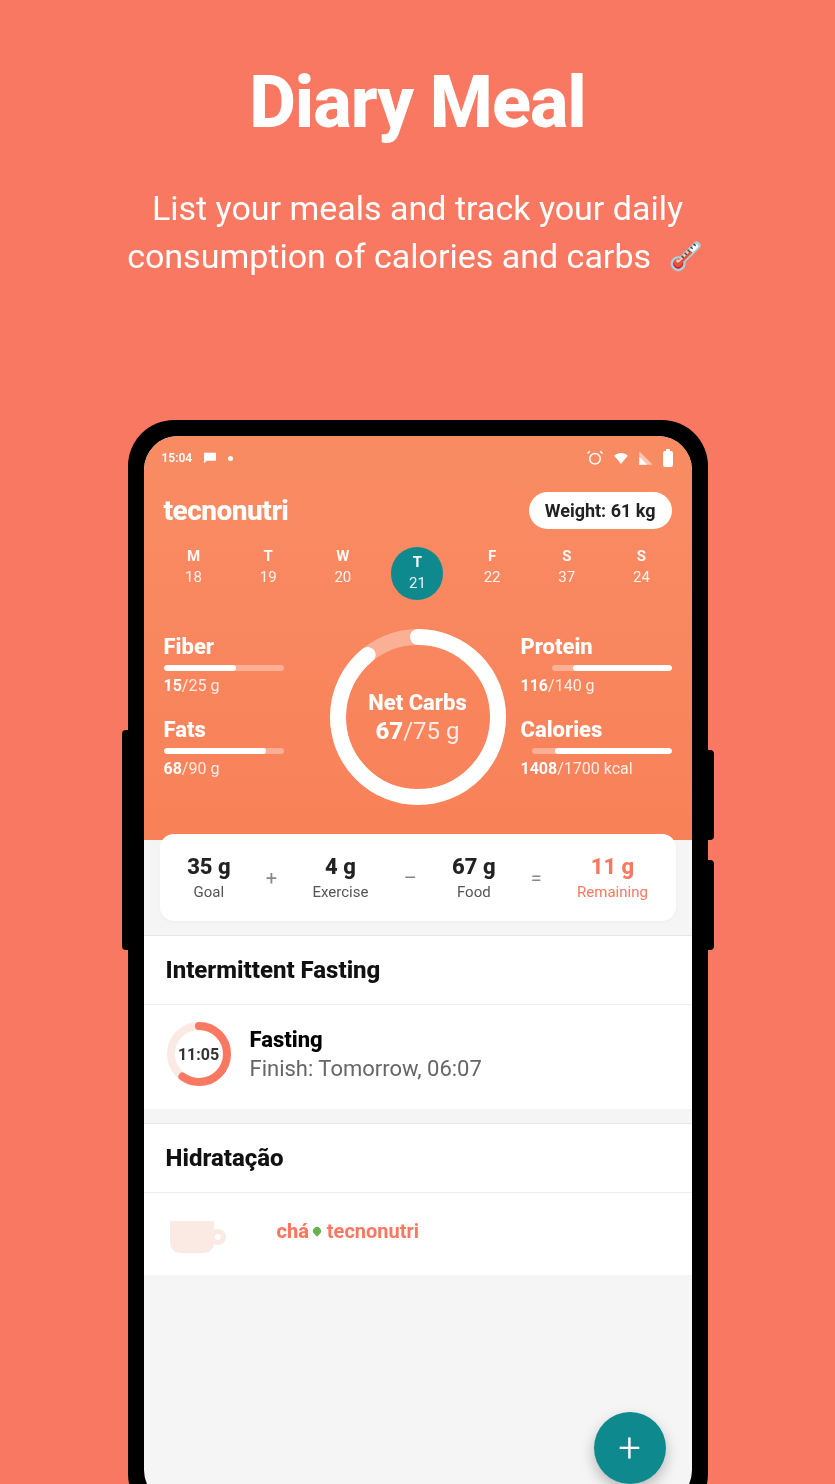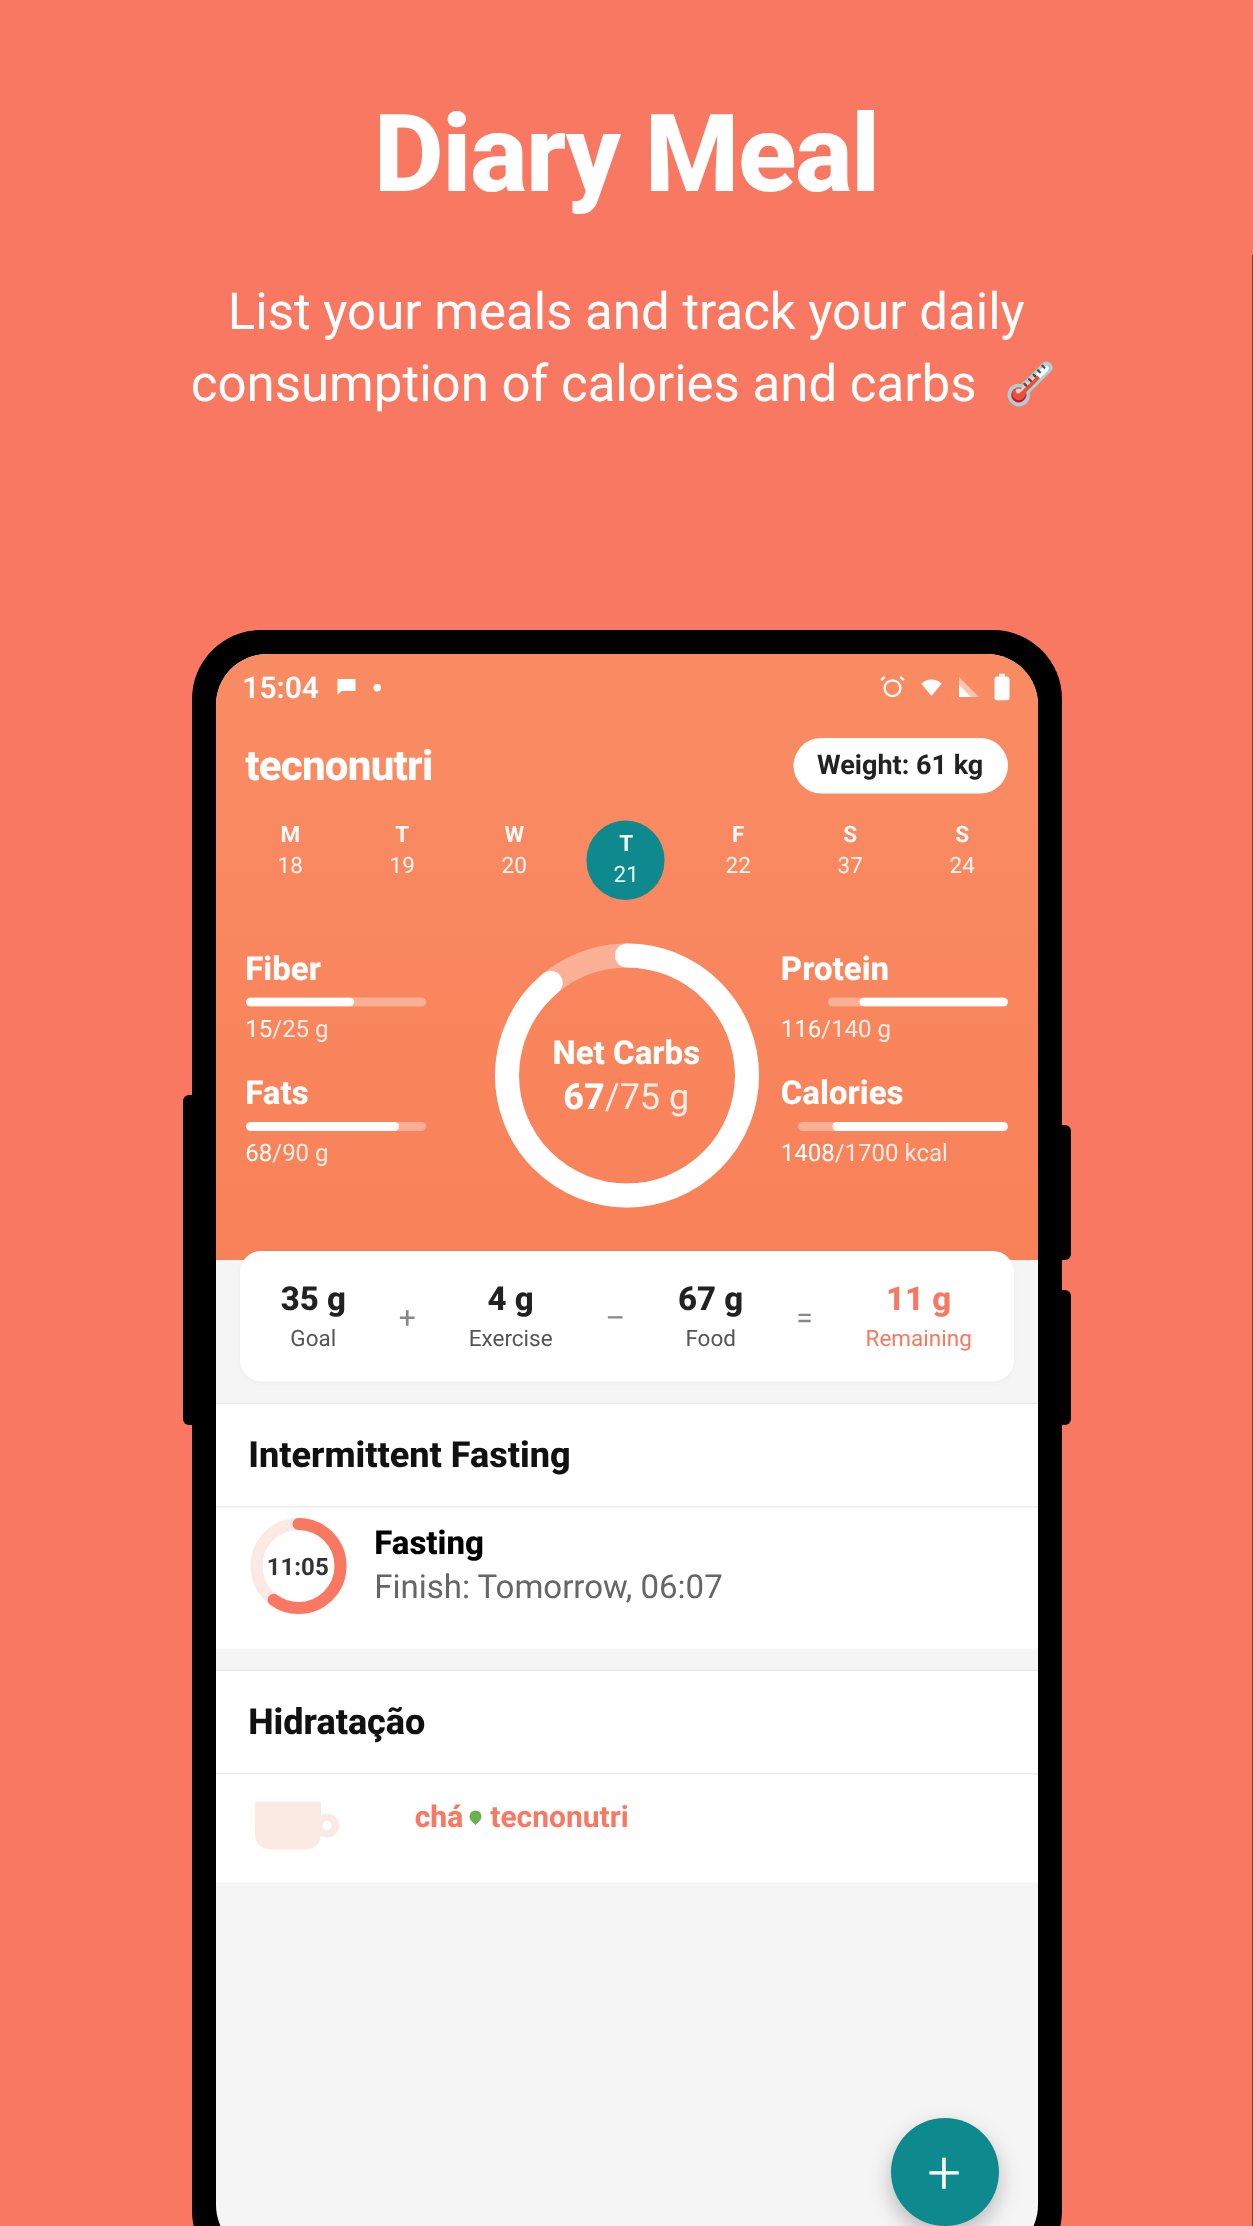--- a/index.html
+++ b/index.html
@@ -60,21 +60,21 @@
   overflow: hidden;
   position: relative;
 }
 .topbar {
   background: #f98b63;
   height: 44px;
   color: white;
   display: flex;
   align-items: center;
   padding: 0 18px;
-  font-size: 20px;
+  font-size: 12px;
   font-weight: 600;
 }
 .topbar-left { display: flex; align-items: center; gap: 10px;}
 .topbar-right { margin-left: auto; display: flex; align-items: center; gap: 8px;}
 .icon-svg { display: inline-flex; }
 
 .header {
   background: linear-gradient(180deg,#f98b63 0%, #f98158 100%);
   padding: 12px 20px 28px;
   color: white;
@@ -101,21 +101,21 @@
 .macros { display: flex; justify-content: space-between; align-items: center; margin-top: 22px; gap: 8px;}
 .side-col { flex: 1; }
 .macro { margin-bottom: 22px;}
 .macro.right { text-align: left;}
 .macro-name { font-weight: 800; font-size: 22px;}
 .bar { height: 6px; background: rgba(255,255,255,0.35); border-radius: 3px; margin-top: 6px; position: relative; overflow:hidden;}
 .macro.right .bar { margin-left: auto;}
 .bar-fill { position:absolute; left:0; top:0; height:100%; background:white; border-radius:3px;}
 .macro.right .bar-fill { left:auto; right:0;}
 .macro-val { font-size: 16px; margin-top: 5px;}
-.macro-val .cur { font-weight: 400;}
+.macro-val .cur { font-weight: 700;}
 .macro-val .tot { opacity: 0.85;}
 
 .ring-wrap { width: 190px; height: 190px; position: relative; flex: 0 0 190px;}
 .ring-wrap svg { transform: rotate(-90deg);}
 .ring-text { position:absolute; inset:0; display:flex; flex-direction:column; align-items:center; justify-content:center;}
 .ring-title { font-weight: 800; font-size: 22px;}
 .ring-val { font-size: 24px; margin-top: 2px;}
 .ring-val .cur{ font-weight:800;}
 .pointer {
   position:absolute; left:50%; bottom:-8px; transform:translateX(-50%);
@@ -138,21 +138,21 @@
 .stat { text-align: center;}
 .stat .v { font-weight: 800; font-size: 22px;}
 .stat .l { font-size: 15px; color: #555; margin-top: 4px;}
 .op   { color: #888; font-size: 20px;}
 .stat.remaining .v { color: #f87862;}
 .stat.remaining .l { color: #f87862;}
 
 .section { background: white; margin-top: 14px; border-top:1px solid #e7e7e7;}
 .section-title { font-weight: 800; font-size: 24px; padding: 20px 22px; color:#111;}
 .section .row {
-  display: flex; align-items: center; padding: 6px 22px 22px; gap: 18px; border-top:1px solid #eee;
+  display: flex; align-items: center; padding: 16px 22px 22px; gap: 18px; border-top:1px solid #eee;
 }
 .mini-ring { width: 66px; height: 66px; position: relative;}
 .mini-ring svg{ transform: rotate(-90deg);}
 .mini-ring-text { position:absolute; inset:0; display:flex; align-items:center; justify-content:center; font-weight:700; color:#333; font-size:16px;}
 .row-main .r-title { font-weight:800; font-size:22px;}
 .row-main .r-sub { color: #666; font-size:22px; margin-top:4px;}
 
 .cup { width: 60px; height: 44px; position: relative;}
 .cup-body{ width:44px; height:32px; background:#fbe9e3; border-radius:0 0 10px 10px; position:absolute; bottom:0; left:4px;}
 .cup-handle{ width:16px; height:16px; border:5px solid #fbe9e3; border-radius:50%; position:absolute; right:0; bottom:8px;}

